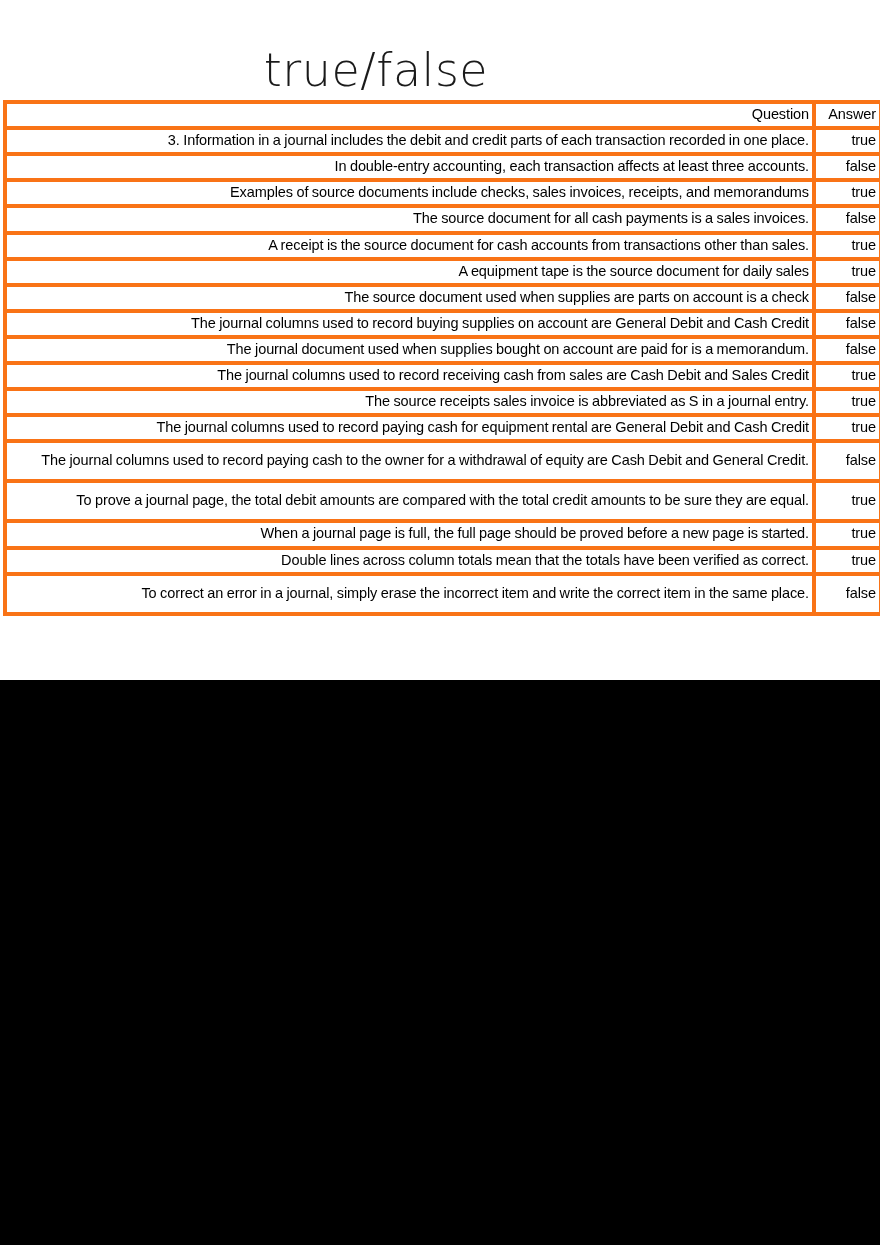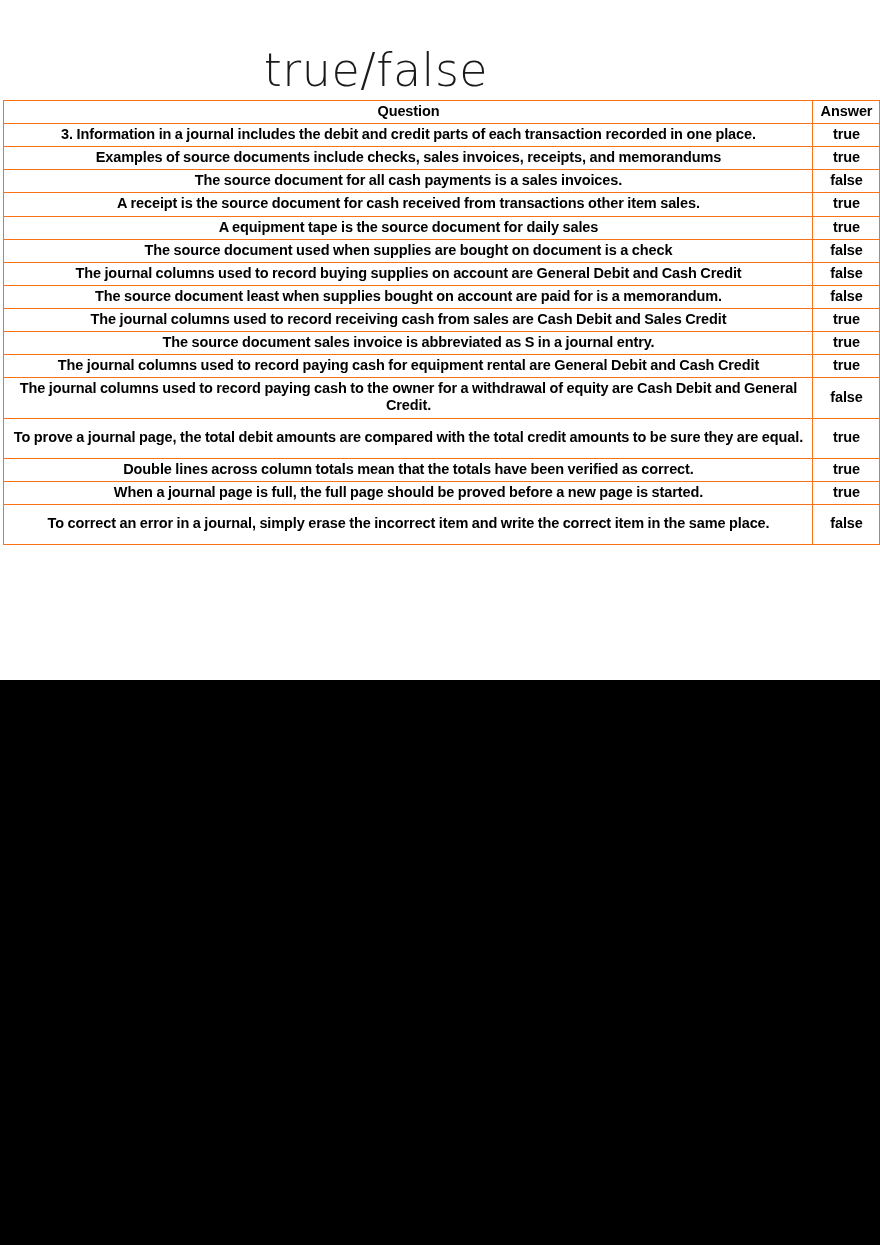--- a/index.html
+++ b/index.html
@@ -44,25 +44,25 @@
     border-collapse: collapse;
     table-layout: fixed;
     font-size: 14.5px;
     line-height: 1.18;
   }
   table.quiz col.c-question { width: 809px; }
   table.quiz col.c-answer   { width: 67px;  }
 
   table.quiz th,
   table.quiz td {
-    border: 1px solid #f97316;
+    border: 4px solid #f97316;
     padding: 2px 3px 3px 4px;
     vertical-align: middle;
-    text-align: center;
-    font-weight: bold;
+    text-align: right;
+    font-weight: normal;
     letter-spacing: -0.1px;
     word-spacing: -0.4px;
   }
   table.quiz th {
     height: 23px;
   }
   table.quiz td.q,
   table.quiz td.a {
     height: 23px;
   }
@@ -101,73 +101,77 @@
         <th class="q">Question</th>
         <th class="a">Answer</th>
       </tr>
     </thead>
     <tbody id="quiz-body">
         <tr>
           <td class="q">3. Information in a journal includes the debit and credit parts of each transaction recorded in one place.</td>
           <td class="a">true</td>
         </tr>
         <tr>
+          <td class="q">In double-entry accounting, each transaction affects at least three accounts.</td>
+          <td class="a">false</td>
+        </tr>
+        <tr>
           <td class="q">Examples of source documents include checks, sales invoices, receipts, and memorandums</td>
           <td class="a">true</td>
         </tr>
         <tr>
           <td class="q">The source document for all cash payments is a sales invoices.</td>
           <td class="a">false</td>
         </tr>
         <tr>
-          <td class="q">A receipt is the source document for cash received from transactions other item sales.</td>
+          <td class="q">A receipt is the source document for cash accounts from transactions other than sales.</td>
           <td class="a">true</td>
         </tr>
         <tr>
           <td class="q">A equipment tape is the source document for daily sales</td>
           <td class="a">true</td>
         </tr>
         <tr>
-          <td class="q">The source document used when supplies are bought on document is a check</td>
+          <td class="q">The source document used when supplies are parts on account is a check</td>
           <td class="a">false</td>
         </tr>
         <tr>
           <td class="q">The journal columns used to record buying supplies on account are General Debit and Cash Credit</td>
           <td class="a">false</td>
         </tr>
         <tr>
-          <td class="q">The source document least when supplies bought on account are paid for is a memorandum.</td>
+          <td class="q">The journal document used when supplies bought on account are paid for is a memorandum.</td>
           <td class="a">false</td>
         </tr>
         <tr>
           <td class="q">The journal columns used to record receiving cash from sales are Cash Debit and Sales Credit</td>
           <td class="a">true</td>
         </tr>
         <tr>
-          <td class="q">The source document sales invoice is abbreviated as S in a journal entry.</td>
+          <td class="q">The source receipts sales invoice is abbreviated as S in a journal entry.</td>
           <td class="a">true</td>
         </tr>
         <tr>
           <td class="q">The journal columns used to record paying cash for equipment rental are General Debit and Cash Credit</td>
           <td class="a">true</td>
         </tr>
         <tr class="two-line">
           <td class="q">The journal columns used to record paying cash to the owner for a withdrawal of equity are Cash Debit and General Credit.</td>
           <td class="a">false</td>
         </tr>
         <tr class="two-line">
           <td class="q">To prove a journal page, the total debit amounts are compared with the total credit amounts to be sure they are equal.</td>
           <td class="a">true</td>
         </tr>
         <tr>
-          <td class="q">Double lines across column totals mean that the totals have been verified as correct.</td>
+          <td class="q">When a journal page is full, the full page should be proved before a new page is started.</td>
           <td class="a">true</td>
         </tr>
         <tr>
-          <td class="q">When a journal page is full, the full page should be proved before a new page is started.</td>
+          <td class="q">Double lines across column totals mean that the totals have been verified as correct.</td>
           <td class="a">true</td>
         </tr>
         <tr class="two-line">
           <td class="q">To correct an error in a journal, simply erase the incorrect item and write the correct item in the same place.</td>
           <td class="a">false</td>
         </tr>
       </tbody>
   </table>
 </div>
 

